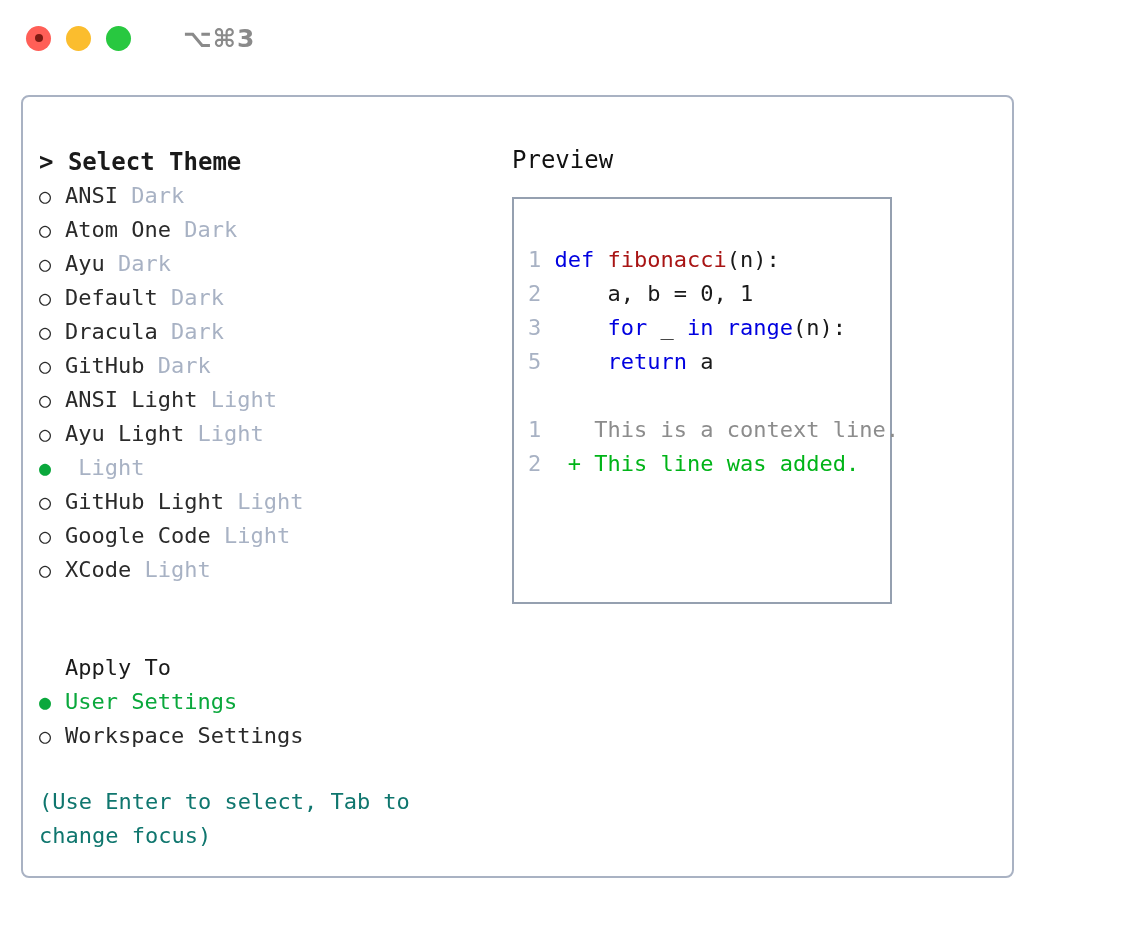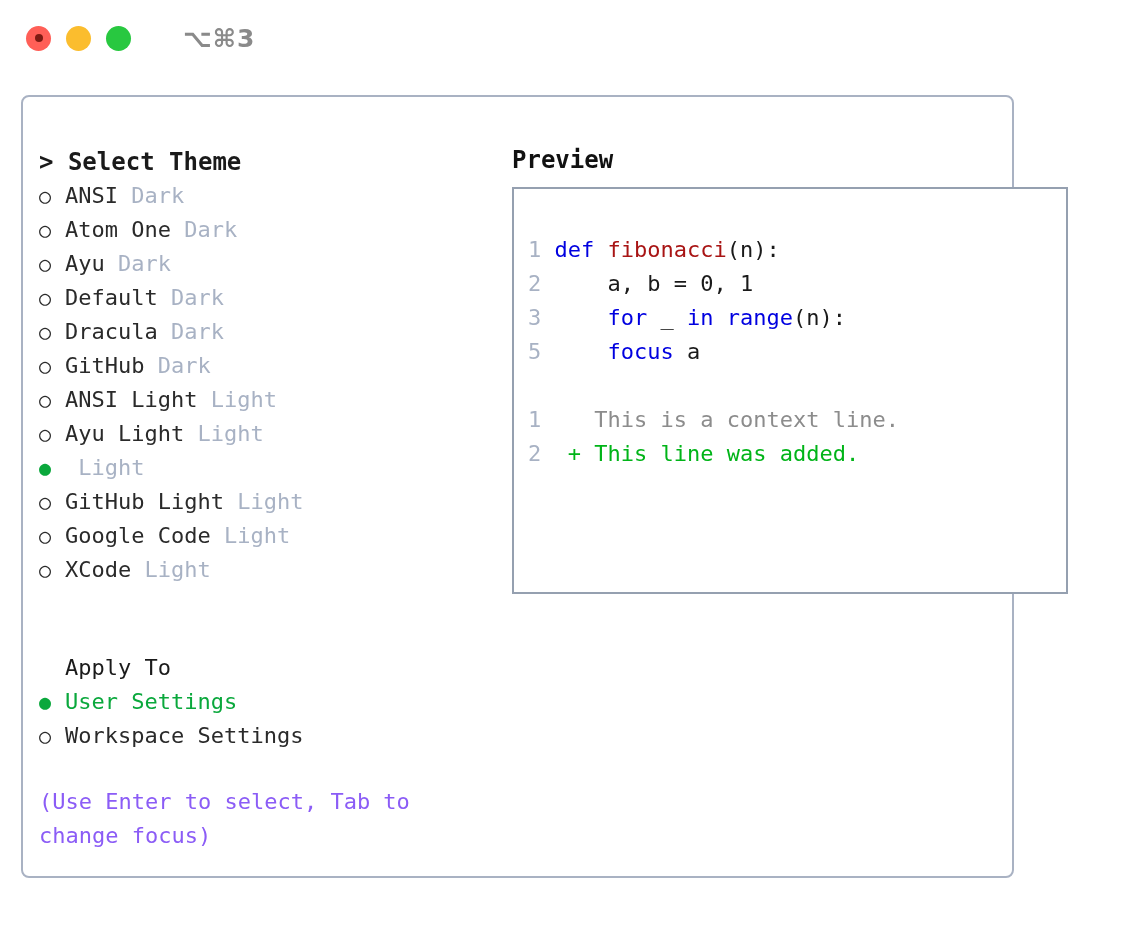--- a/index.html
+++ b/index.html
@@ -124,41 +124,41 @@
     line-height: 34px;
     padding-left: 26px;
     white-space: pre;
     margin-top: 30px;
   }
 
   #hint {
     margin-top: 32px;
     font-size: 22px;
     line-height: 34px;
-    color: #8b5cf6;
+    color: #0f766e;
     width: 400px;
     white-space: pre-wrap;
   }
 
   
   #right-col {
     flex: 1;
     padding-left: 19px;
     box-sizing: border-box;
   }
   #preview-title {
     font-size: 24px;
-    font-weight: bold;
+    font-weight: normal;
     color: #111111;
     line-height: 30px;
-    margin-bottom: 12px;
+    margin-bottom: 22px;
     white-space: pre;
   }
   #preview-box {
-    width: 556px;
+    width: 380px;
     height: 407px;
     border: 2px solid #95a0b0;
     box-sizing: border-box;
     background: #ffffff;
     padding: 44px 0 0 14px;
   }
   .code-line {
     font-size: 22px;
     line-height: 34px;
     white-space: pre;
@@ -217,21 +217,21 @@
         <div id="hint">(Use Enter to select, Tab to change focus)</div>
       </div>
 
       <div id="right-col">
         <div id="preview-title">Preview</div>
         <div id="preview-box">
           <div id="code-block">
               <div class="code-line"><span class="ln">1</span><span> </span><span class="kw">def </span><span class="fn">fibonacci</span><span class="pl">(n):</span></div>
               <div class="code-line"><span class="ln">2</span><span> </span><span class="pl">    a, b = 0, 1</span></div>
               <div class="code-line"><span class="ln">3</span><span> </span><span class="pl">    </span><span class="kw">for</span><span class="pl"> _ </span><span class="kw">in</span><span class="pl"> </span><span class="kw">range</span><span class="pl">(n):</span></div>
-              <div class="code-line"><span class="ln">5</span><span> </span><span class="pl">    </span><span class="kw">focus</span><span class="pl"> a</span></div>
+              <div class="code-line"><span class="ln">5</span><span> </span><span class="pl">    </span><span class="kw">return</span><span class="pl"> a</span></div>
             </div>
           <div class="gap"></div>
           <div id="diff-block">
               <div class="code-line"><span class="ln">1</span><span>  </span><span class="ctx"> </span><span> </span><span class="ctx">This is a context line.</span></div>
               <div class="code-line"><span class="ln">2</span><span>  </span><span class="add">+</span><span> </span><span class="add">This line was added.</span></div>
             </div>
         </div>
       </div>
 
     </div>

